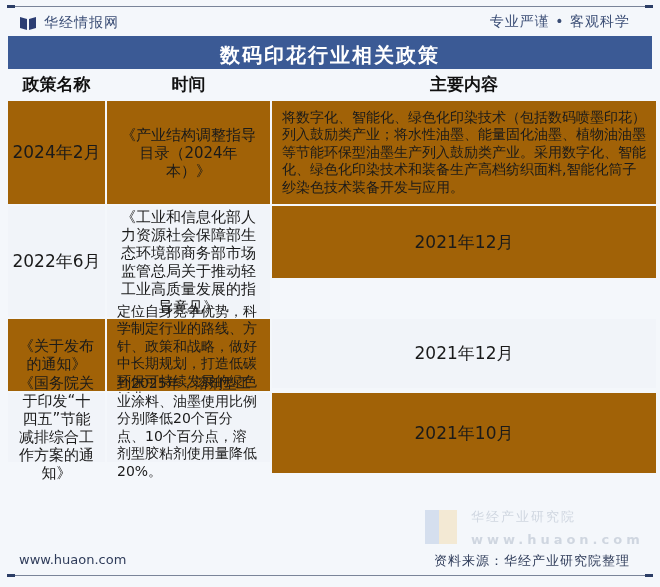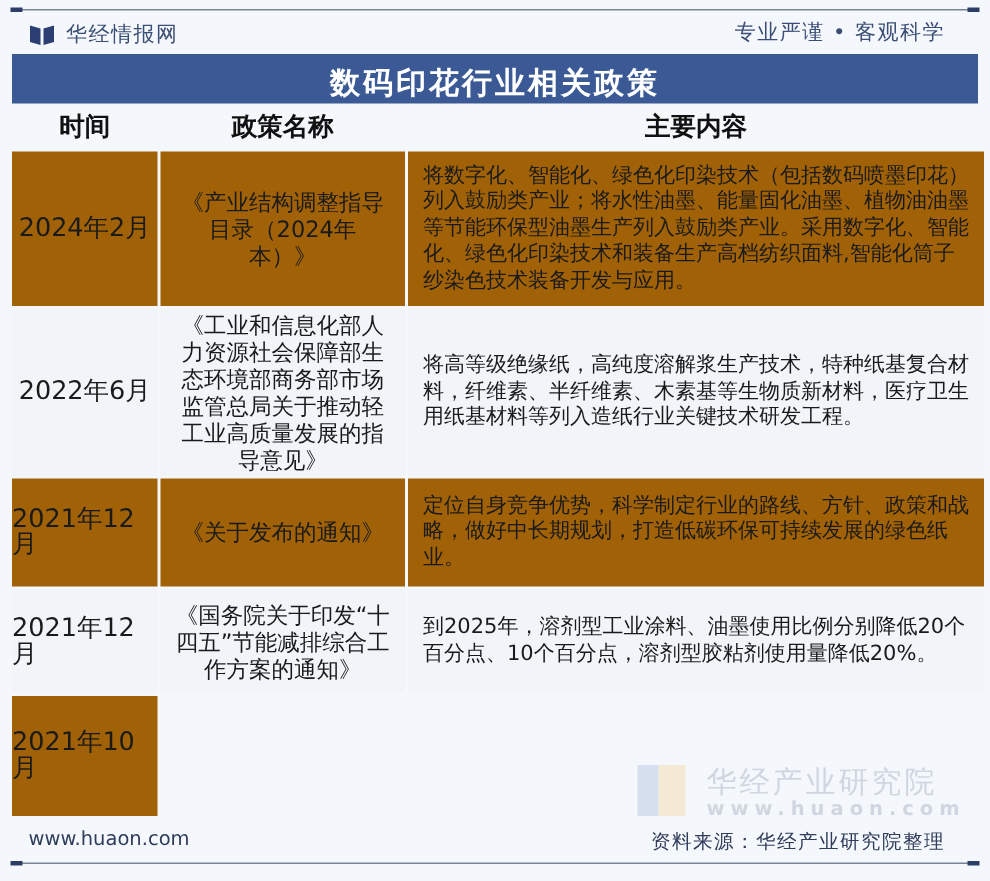--- a/index.html
+++ b/index.html
@@ -42,21 +42,21 @@
   .cell.name { justify-content:center; text-align:center; padding:0 10px; font-size:15px; line-height:18px; }
   .cell.content { padding:0 10px; font-size:14px; line-height:17.5px; }
   .shaded { background:#a16207; }
   .light { background:#f1f4f9; }
   .watermark {
     position:absolute; left:425px; top:510px; width:230px; height:40px;
     pointer-events:none; opacity:0.35;
   }
   .wm-shape1 { position:absolute; left:0; top:0; width:14px; height:34px; background:#9cb4d8; }
   .wm-shape2 { position:absolute; left:14px; top:0; width:18px; height:34px; background:#f2d28e; }
-  .wm-text { position:absolute; left:46px; top:-2px; font-size:20px; color:#8c9aaf; letter-spacing:2px; }
+  .wm-text { position:absolute; left:46px; top:-2px; font-size:13px; color:#8c9aaf; letter-spacing:2px; }
   .wm-url { position:absolute; left:46px; top:22px; font-size:13px; color:#8c9aaf; letter-spacing:4px; font-weight:bold; }
   .footer-url { position:absolute; left:19px; top:552px; font-size:13px; color:#2f3c5a; }
   .footer-src { position:absolute; right:30px; top:552px; font-size:13px; color:#2f3c5a; letter-spacing:1px; }
   .bottomline { position:absolute; left:8px; right:8px; top:575px; height:1px; background:#7a8499; }
   .bottomline-l { position:absolute; left:7px; top:574px; width:8px; height:3px; background:#2c3e66; }
   .bottomline-r { position:absolute; right:7px; top:574px; width:8px; height:3px; background:#2c3e66; }
 </style>
 </head>
 <body>
 
@@ -71,31 +71,30 @@
   </svg>
   <span class="brand-name">华经情报网</span>
 </div>
 <div class="slogan">专业严谨 • 客观科学</div>
 
 <div class="title-bar">
   <span>数码印花行业相关政策</span>
 </div>
 
 <div class="table">
+  <div class="hcell">政策名称</div>
   <div class="hcell">时间</div>
-  <div class="hcell">政策名称</div>
   <div class="hcell">主要内容</div>
 
   <div class="cell date shaded" style="height:103px">2024年2月</div>
   <div class="cell name shaded" style="height:103px">《产业结构调整指导目录（2024年本）》</div>
   <div class="cell content shaded" style="height:103px">将数字化、智能化、绿色化印染技术（包括数码喷墨印花）列入鼓励类产业；将水性油墨、能量固化油墨、植物油油墨等节能环保型油墨生产列入鼓励类产业。采用数字化、智能化、绿色化印染技术和装备生产高档纺织面料,智能化筒子纱染色技术装备开发与应用。</div>
 
   <div class="cell date light" style="height:111px">2022年6月</div>
   <div class="cell name light" style="height:111px">《工业和信息化部人力资源社会保障部生态环境部商务部市场监管总局关于推动轻工业高质量发展的指导意见》</div>
-  <div class="cell content light" style="height:111px">将高等级绝缘纸，高纯度溶解浆生产技术，特种纸基复合材料，纤维素、半纤维素、木素基等生物质新材料，医疗卫生用纸基材料等列入造纸行业关键技术研发工程。</div>
 
   <div class="cell date shaded" style="height:72px">2021年12月</div>
   <div class="cell name shaded" style="height:72px">《关于发布的通知》</div>
   <div class="cell content shaded" style="height:72px">定位自身竞争优势，科学制定行业的路线、方针、政策和战略，做好中长期规划，打造低碳环保可持续发展的绿色纸业。</div>
 
   <div class="cell date light" style="height:69px">2021年12月</div>
   <div class="cell name light" style="height:69px">《国务院关于印发“十四五”节能减排综合工作方案的通知》</div>
   <div class="cell content light" style="height:69px">到2025年，溶剂型工业涂料、油墨使用比例分别降低20个百分点、10个百分点，溶剂型胶粘剂使用量降低20%。</div>
 
   <div class="cell date shaded" style="height:80px">2021年10月</div>

